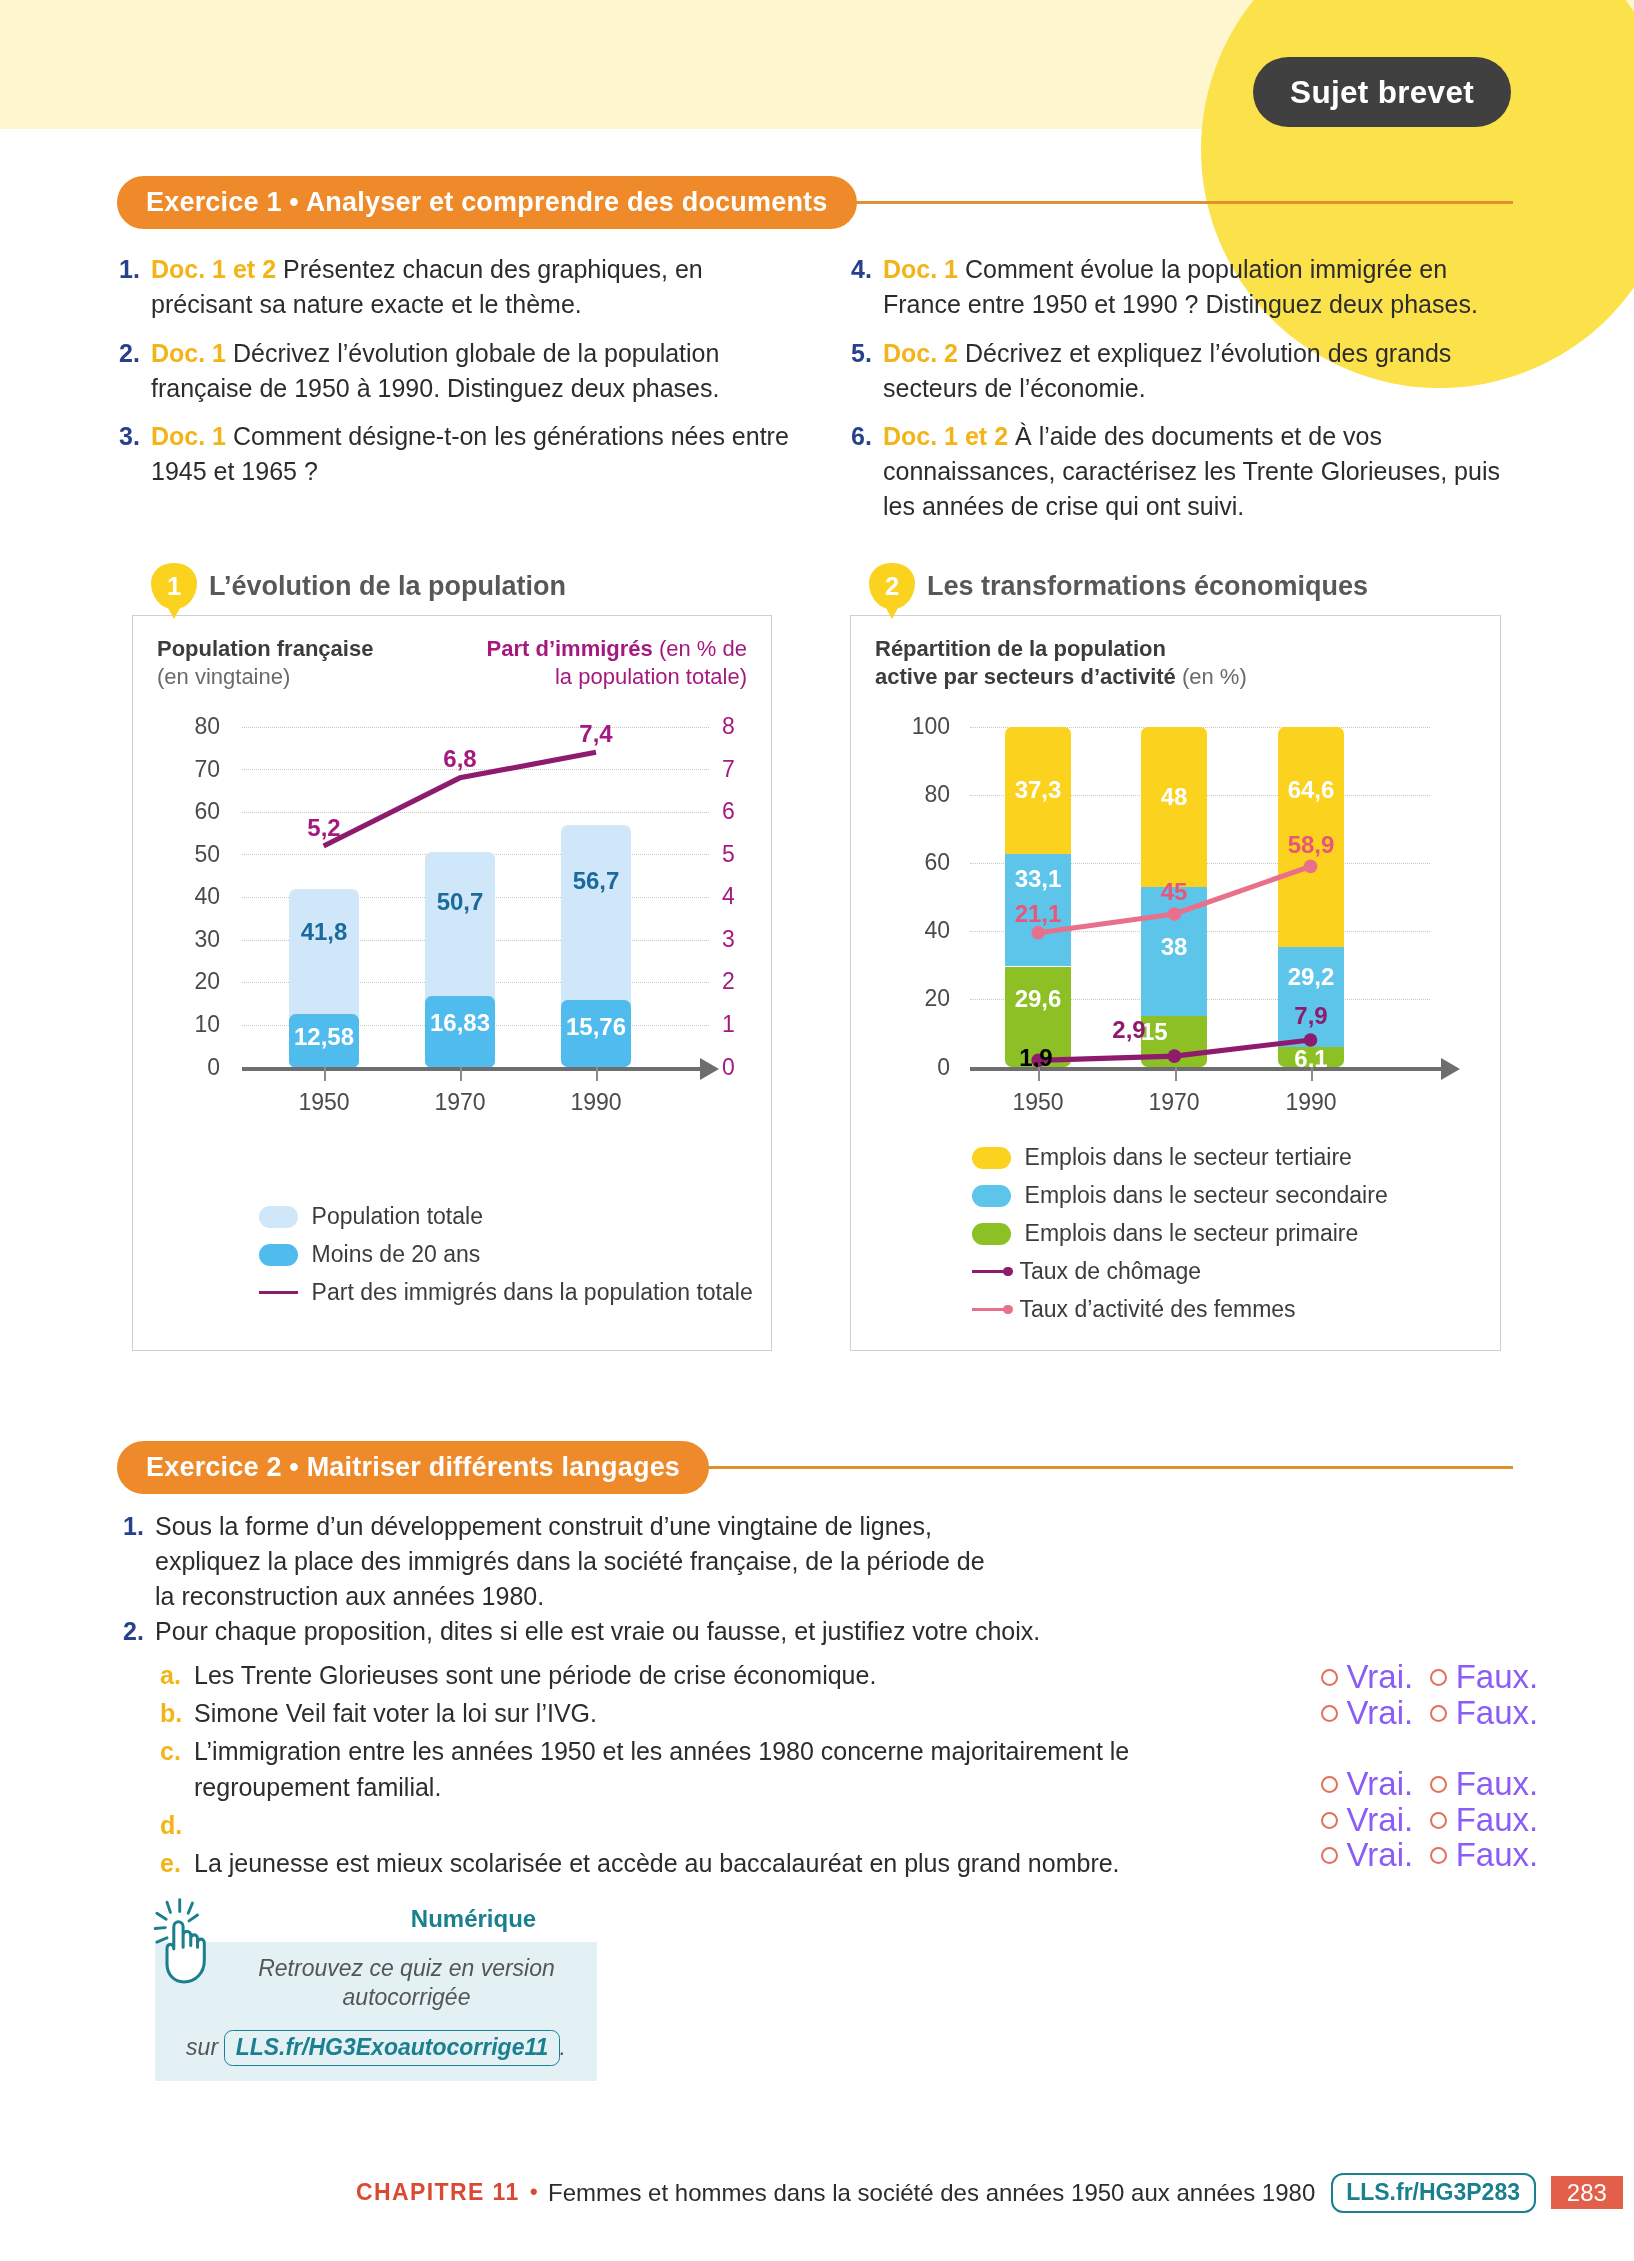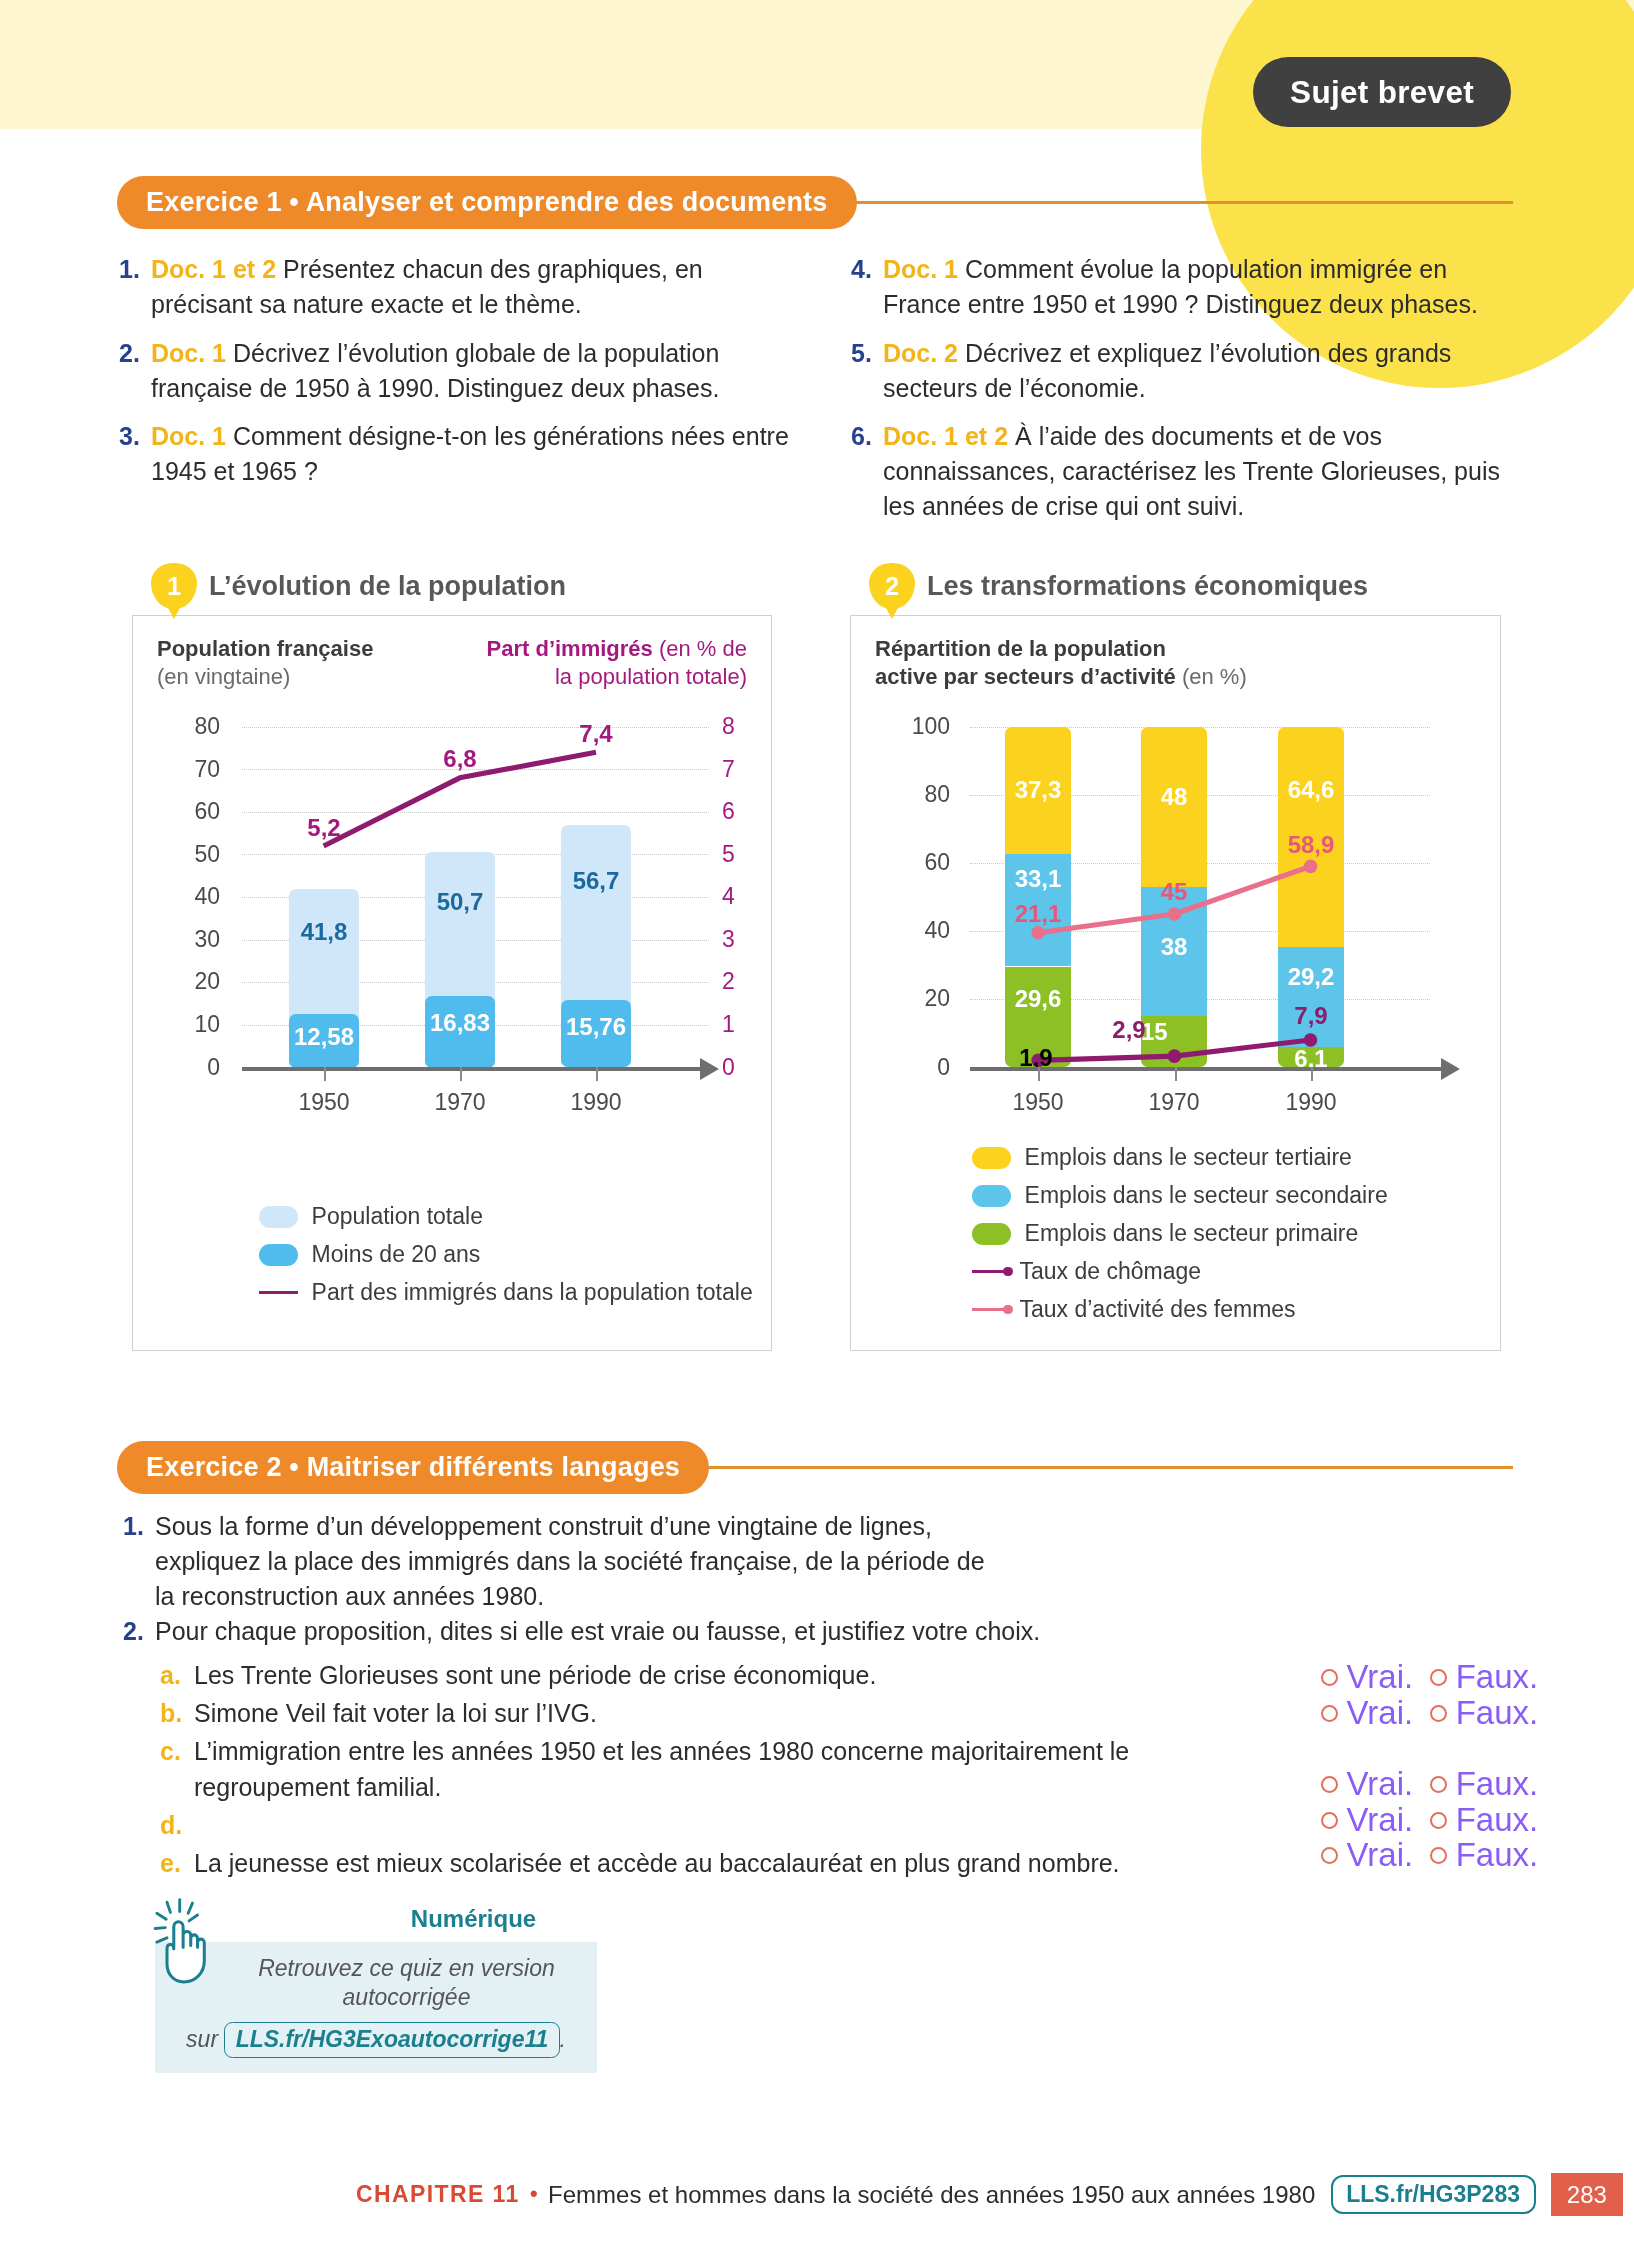--- a/index.html
+++ b/index.html
@@ -148,21 +148,21 @@
   .footer { position: absolute; display: flex; align-items: center; }
   .foot-chap { color: #da4a33; font-weight: bold; font-size: 23px; letter-spacing: 1.4px; }
   .foot-dot { color: #da4a33; font-size: 23px; margin: 0 10.2px; }
   .foot-title { font-size: 24px; color: #2c2c2c; }
   .foot-code {
     margin-left: 15.3px; border: 2.6px solid #1a7f8e; border-radius: 12px;
     padding: 4.3px 13.6px; color: #1a7f8e; font-weight: bold; font-size: 23px;
   }
   .foot-page {
     margin-left: 15.3px; background: #e2604a; color: #fff;
-    width: 72px; height: 43px; display: flex; align-items: center;
+    width: 72px; height: 33px; display: flex; align-items: center;
     justify-content: center; font-size: 24px;
   }
 </style>
 </head>
 <body>
 
 <div class="page">
 
   <div class="top-band"></div>
   <div class="deco-circle"></div>
@@ -510,21 +510,21 @@
           <line x1="10" y1="52" x2="22" y2="47"></line>
         </g>
         <path d="M30 34 C30 26 41 26 41 34 L41 58 L41 44 C41 38 50 38 50 44 L50 56 L50 48
                  C50 42 58 42 58 48 L58 58 L58 53 C58 47 66 47 66 53 L66 74
                  C66 88 56 99 42 99 C30 99 22 90 22 78 L22 60 C22 53 30 53 30 60 Z" fill="#ffffff" stroke="#1a7f8e" stroke-width="3.6" stroke-linejoin="round"></path>
       </svg>
     </div>
     <div class="num-title" style="margin-left:92px;">Numérique</div>
     <div class="num-box" style="margin-top:8.5px; width:442px;font-style:italic;">
       <div style="margin-left:61px;">Retrouvez ce quiz en version autocorrigée</div>
-      <div style="margin-top:9px;">
+      <div style="margin-top:17px;">
         <span>sur</span>
         <span class="num-code">LLS.fr/HG3Exoautocorrige11</span><span>.</span>
       </div>
     </div>
   </div>
 
   <div class="footer" style="left:356px; top:2173px;">
     <div class="foot-chap">CHAPITRE 11</div>
     <div class="foot-dot">•</div>
     <div class="foot-title">Femmes et hommes dans la société des années 1950 aux années 1980</div>

